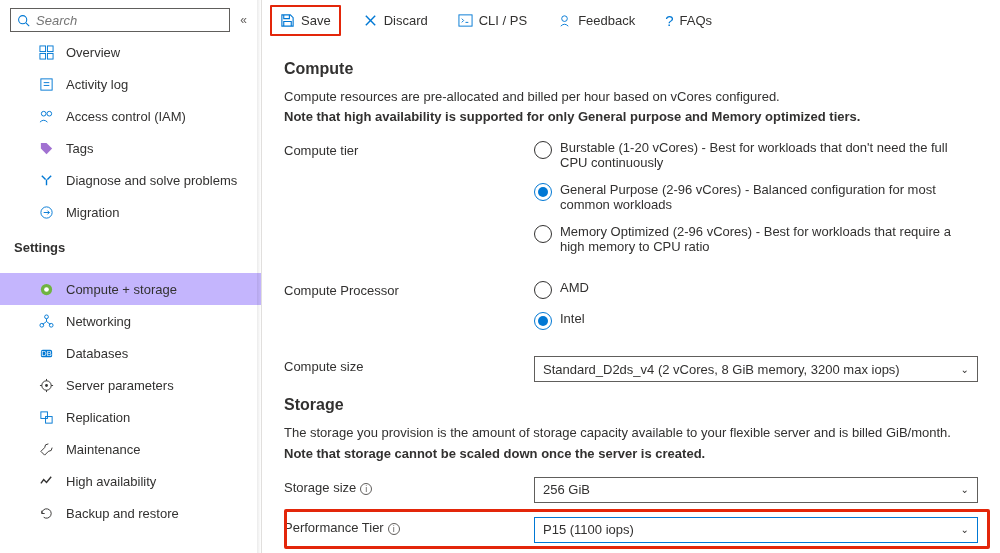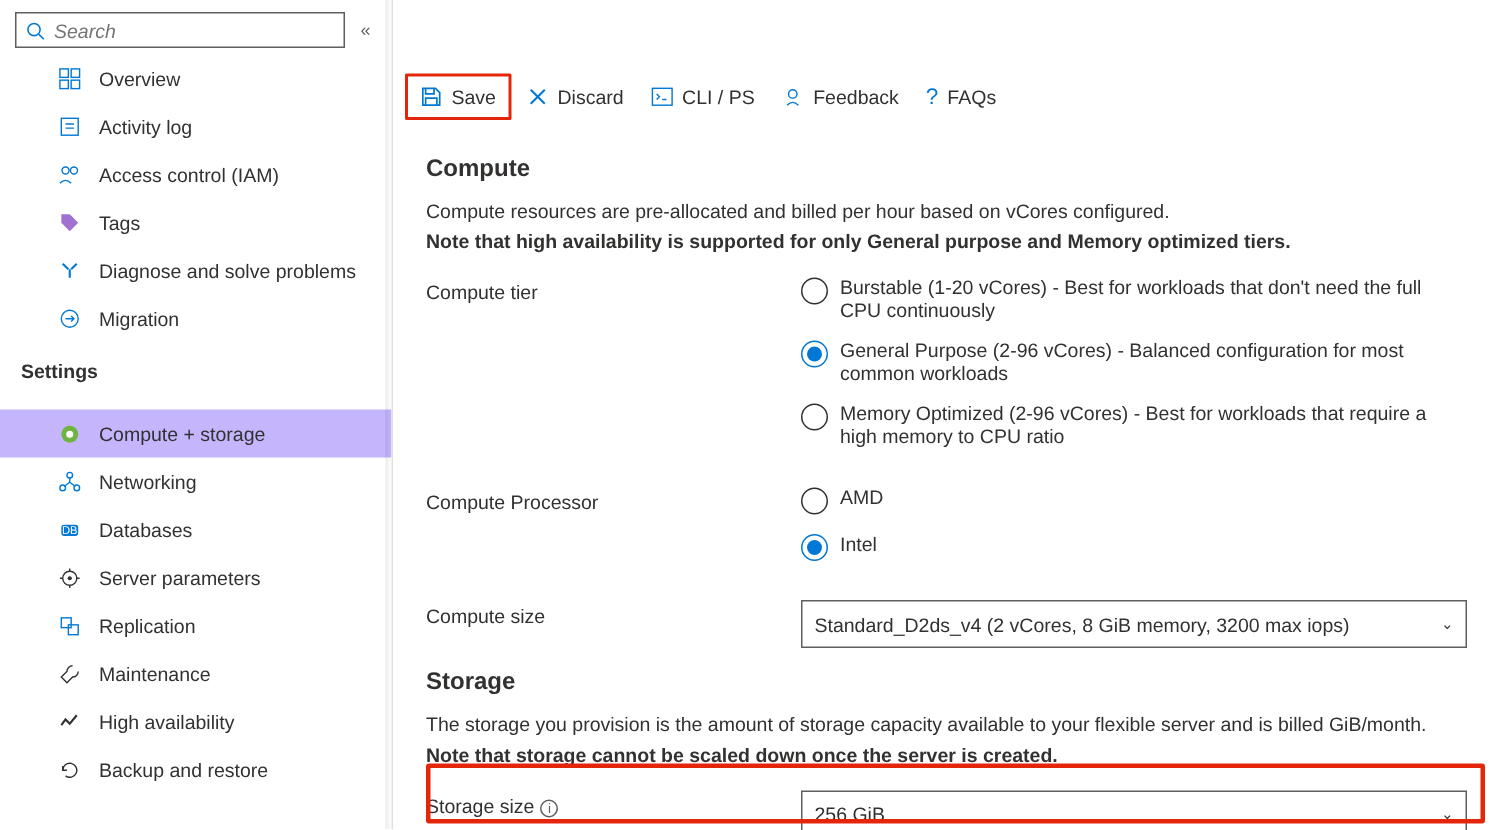--- a/index.html
+++ b/index.html
@@ -10,36 +10,36 @@
 .search-box { flex: 1; border: 1px solid #605e5c; height: 24px; display: flex; align-items: center; padding: 0 6px; gap: 6px; }
 .search-box input { border: none; outline: none; flex: 1; font-size: 13px; font-style: italic; color: #605e5c; background: transparent; }
 .collapse-btn { color: #605e5c; cursor: pointer; font-size: 12px; padding: 2px 4px; }
 .nav { overflow-y: auto; flex: 1; }
 .nav-item { display: flex; align-items: center; gap: 12px; height: 32px; padding: 0 14px; cursor: pointer; }
 .nav-item.active { background: #c4b5fd; }
 .nav-icon { width: 16px; height: 16px; display: flex; align-items: center; justify-content: center; flex-shrink: 0; margin-left: 24px; }
 .section-title { font-weight: 600; padding: 12px 14px 18px; font-size: 13px; }
 .right-border { position: absolute; right: 0; top: 0; bottom: 0; width: 4px; background: linear-gradient(to right, rgba(0,0,0,0.08), rgba(0,0,0,0)); pointer-events: none; }
 .main { flex: 1; display: flex; flex-direction: column; overflow: hidden; }
-.toolbar { display: flex; align-items: center; height: 40px; padding: 0 8px; gap: 2px; margin-top: 44px; }
+.toolbar { display: flex; align-items: center; height: 40px; padding: 0 8px; gap: 14px; }
 .tool-btn { display: flex; align-items: center; gap: 6px; padding: 6px 8px; cursor: pointer; color: #323130; }
 .tool-btn svg, .tool-btn .ticon { color: #0078d4; }
 .highlight-save { border: 2px solid #e3260a; border-radius: 1px; }
 .content { flex: 1; overflow-y: auto; padding: 12px 22px 0 22px; position: relative; }
 h3.sec { font-weight: 700; font-size: 16px; margin: 8px 0 10px; }
 p.desc { font-size: 13px; color: #323130; line-height: 1.4; margin-bottom: 2px; }
 p.bold { font-weight: 700; margin-bottom: 14px; }
 .row { display: flex; margin-bottom: 14px; align-items: flex-start; }
 .row .lbl { width: 250px; padding-top: 3px; }
 .row .ctl { flex: 1; max-width: 450px; }
 .radio-opt { display: flex; align-items: flex-start; gap: 8px; margin-bottom: 12px; cursor: pointer; }
 .radio { width: 18px; height: 18px; border-radius: 50%; border: 1px solid #323130; flex-shrink: 0; display: flex; align-items: center; justify-content: center; margin-top: 1px; }
 .radio.checked { border-color: #0078d4; }
 .radio.checked::after { content: ""; width: 10px; height: 10px; border-radius: 50%; background: #0078d4; }
-.select { border: 1px solid #605e5c; height: 26px; width: 100%; display: flex; align-items: center; justify-content: space-between; padding: 15px 8px; cursor: pointer; background: #fff; }
+.select { border: 1px solid #605e5c; height: 26px; width: 100%; display: flex; align-items: center; justify-content: space-between; padding: 0 8px; cursor: pointer; background: #fff; }
 .select .chev { font-size: 10px; color: #323130; }
 .select.primary { border-color: #0078d4; }
 .info-icon { display: inline-flex; width: 12px; height: 12px; border: 1px solid #605e5c; border-radius: 50%; align-items: center; justify-content: center; font-size: 9px; color: #605e5c; margin-left: 4px; }
 .perf-highlight { position: absolute; border: 3px solid #e3260a; border-radius: 2px; left: 22px; right: 10px; height: 40px; pointer-events: none; }
 </style>
 </head>
 <body>
 
 <div class="layout">
   <div class="sidebar">

